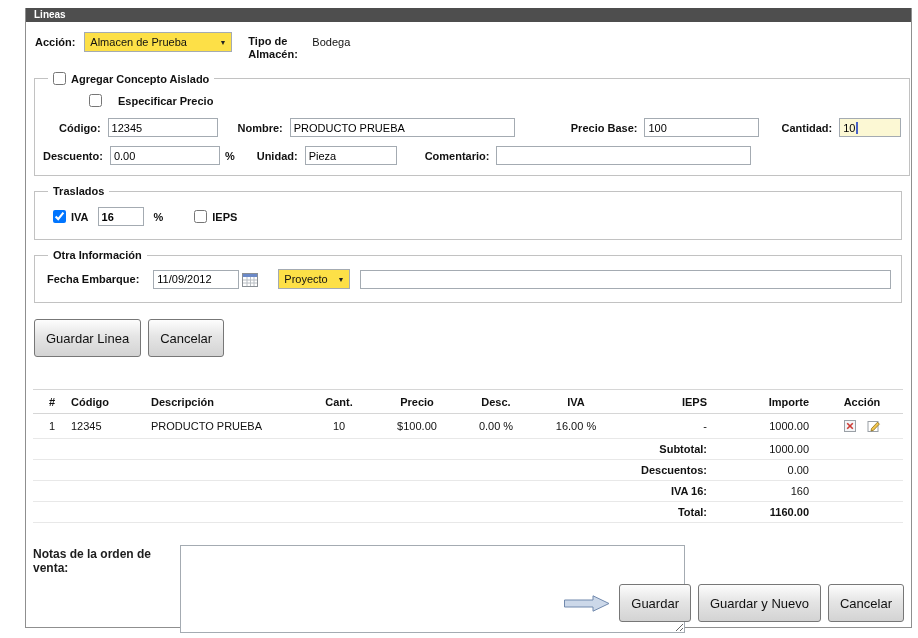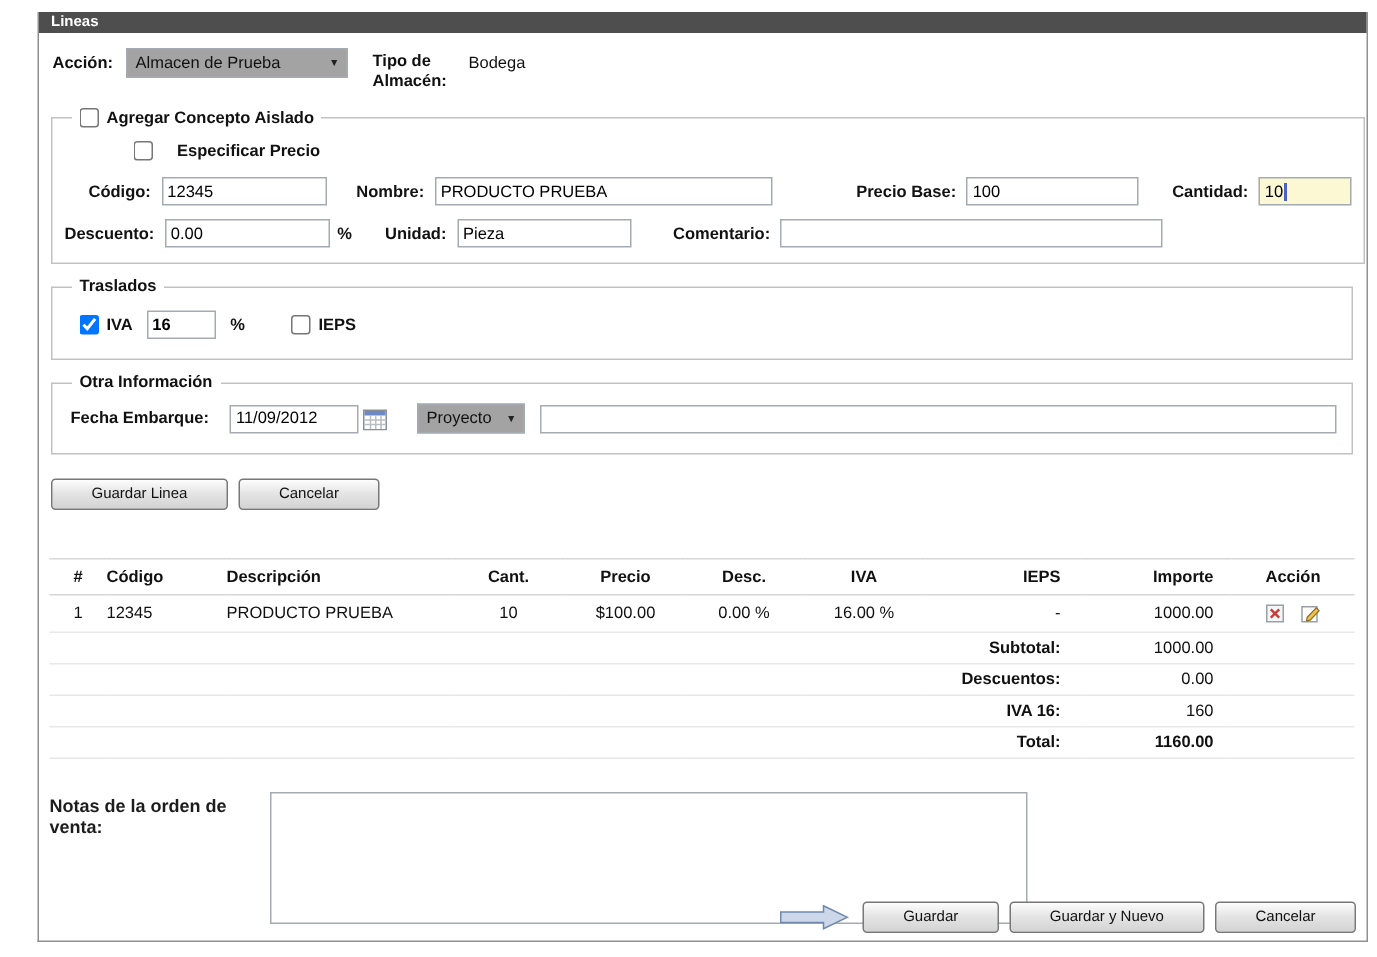--- a/index.html
+++ b/index.html
@@ -24,31 +24,31 @@
     height:19px; border:1px solid #a4abb2; background:#fff; color:#000;
     font-family:"Liberation Sans", sans-serif; font-size:11px; padding:0 3px;
   }
   div.txt { display:inline-flex; align-items:center; }
   input.txt, textarea { outline:none; }
   .focus { background:#fcf8d4; }
   .caret { display:inline-block; width:2px; height:12px; background:#4a63c8; margin-left:1px; }
 
   .sel {
     display:inline-flex; align-items:center; justify-content:space-between;
-    height:20px; border:1px solid #a4abb2; background:#a3a3a3; padding:0 5px; cursor:default;
+    height:20px; border:1px solid #a4abb2; background:#fde047; padding:0 5px; cursor:default;
   }
   .sel .tri { font-size:7px; color:#222; margin-left:6px; }
 
   fieldset.fs { border:1px solid #c2c2c2; margin:0 1px 9px 1px; padding:2px 8px 10px 8px; }
   fieldset.fs legend { font-weight:bold; margin-left:5px; padding:0 5px; display:flex; align-items:center; gap:5px; }
 
   .btn {
-    font-family:"Liberation Sans", sans-serif; font-size:10px; color:#111;
+    font-family:"Liberation Sans", sans-serif; font-size:13px; color:#111;
     background:linear-gradient(#fdfdfd, #e5e5e5 45%, #d3d3d3);
-    border:1px solid #777; border-radius:3px; padding:2px 26px; height:21px; cursor:pointer;
+    border:1px solid #777; border-radius:3px; padding:2px 11px; height:38px; cursor:pointer;
   }
 
   
   .warehouse-row { margin:2px 0 11px 2px; align-items:flex-start; }
   .warehouse-row .lbl { padding-top:4px; }
   .almacen-sel { width:148px; margin-left:9px; }
   .tipo-lbl { display:inline-block; width:58px; margin-left:16px; white-space:normal; line-height:13px; padding-top:3px !important; }
   .tipo-val { margin-left:6px; padding-top:4px; }
 
   
@@ -58,21 +58,21 @@
   .codigo-input { width:110px; margin-left:7px; }
   .nombre-lbl { margin-left:20px; }
   .nombre-input { width:225px; margin-left:7px; }
   .preciobase-lbl { margin-left:24px;padding-left:32px; }
   .preciobase-input { width:115px; margin-left:7px; }
   .cantidad-lbl { margin-left:22px; }
   .cantidad-input { width:62px; margin-left:7px; }
   .descuento-input { width:110px; margin-left:7px; }
   .pct { margin-left:5px; }
   .unidad-lbl { margin-left:22px; }
-  .unidad-input { width:116px; margin-left:7px; }
+  .unidad-input { width:92px; margin-left:7px; }
   .comentario-lbl { margin-left:28px; }
   .comentario-input { width:255px; margin-left:7px; }
 
   
   .tras-row { margin:8px 0 3px 10px; gap:5px; }
   .iva-input { width:46px; margin-left:4px;font-weight:bold; }
   .ieps-cb { margin-left:26px; }
 
   
   .otra-row { margin:6px 0 3px 4px; }

